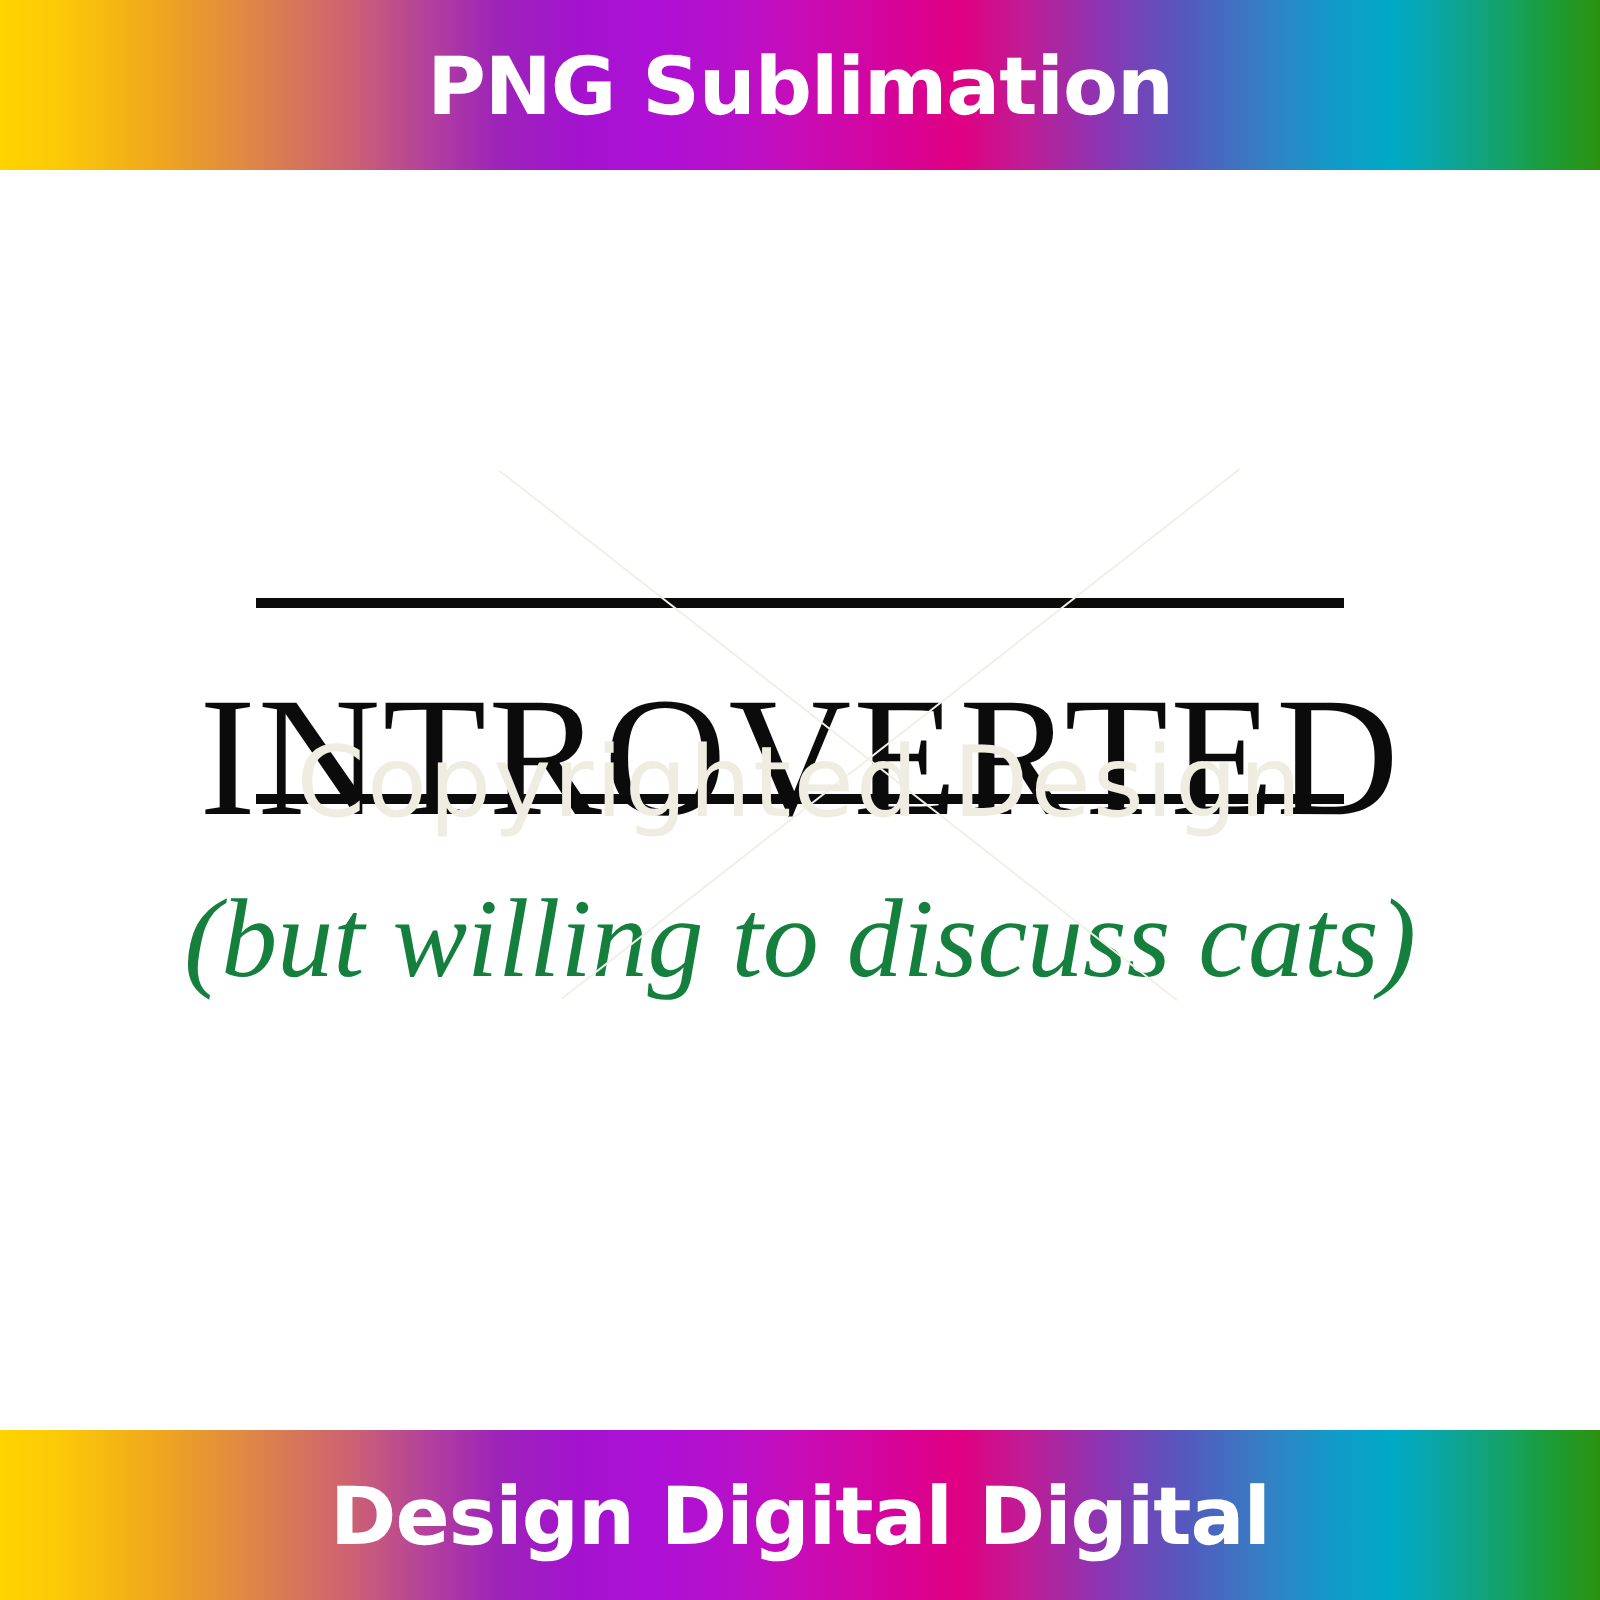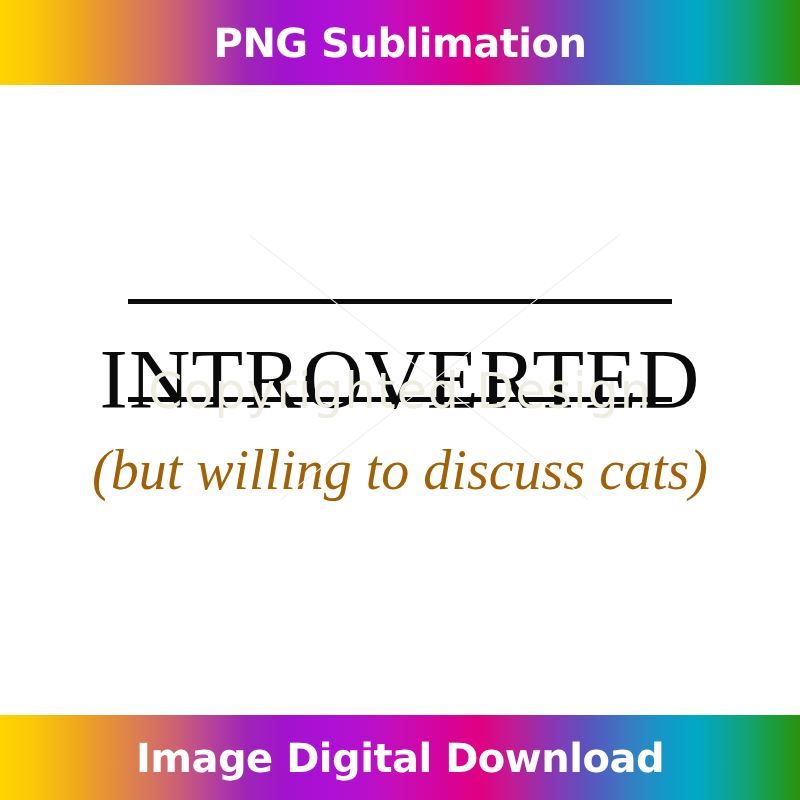--- a/index.html
+++ b/index.html
@@ -184,21 +184,21 @@
     left: 0;
     top: 357px;
     width: 800px;
     text-align: center;
     font-family: "Liberation Serif", "DejaVu Serif", serif;
     font-style: italic;
     font-weight: normal;
     font-size: 56px;
     line-height: 1;
     letter-spacing: 0px;
-    color: #a16207;
+    color: #15803d;
     white-space: nowrap;
   }
 </style>
 </head>
 <body>
 
 <div id="page">
 
   <div class="banner" id="banner-top">
     <span class="banner-text">PNG Sublimation</span>
@@ -215,16 +215,16 @@
 
     <div id="watermark-layer">
       <div class="wm-line" id="wm-line-a"></div>
       <div class="wm-line" id="wm-line-b"></div>
       <div id="watermark-text">Copyrighted Design</div>
     </div>
 
   </div>
 
   <div class="banner" id="banner-bottom">
-    <span class="banner-text">Image Digital Download</span>
+    <span class="banner-text">Design Digital Digital</span>
   </div>
 
 </div>
 
 </body></html>

